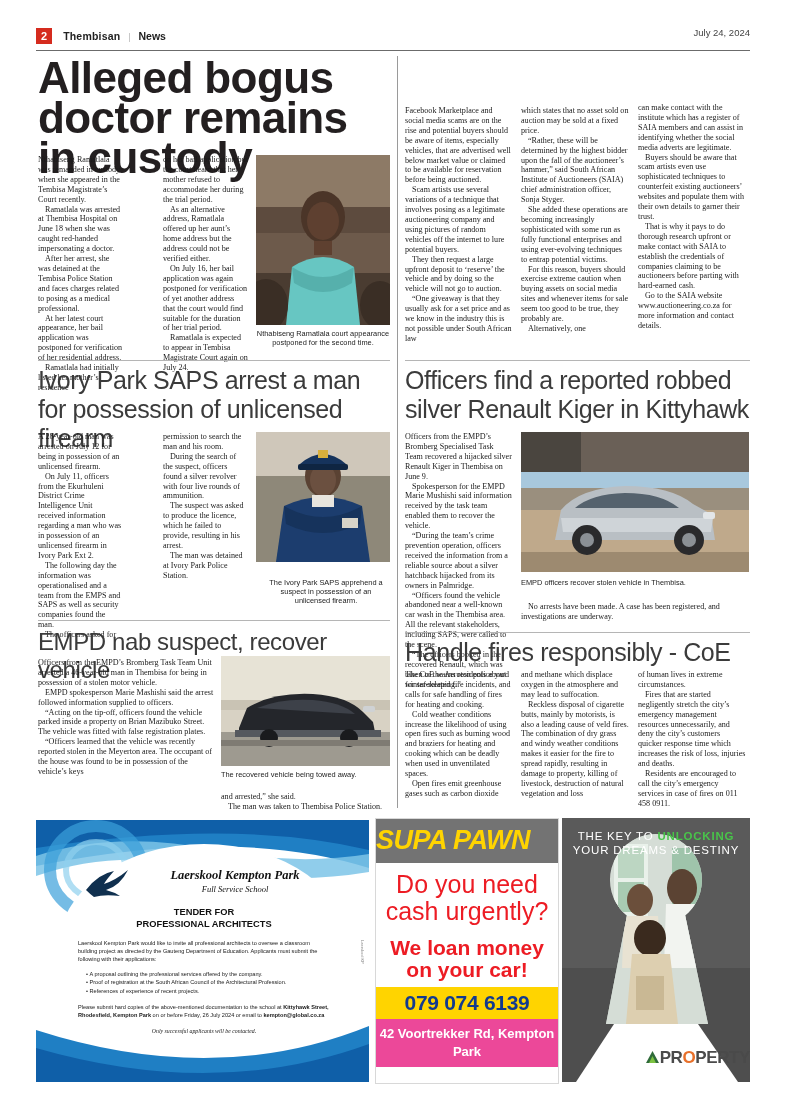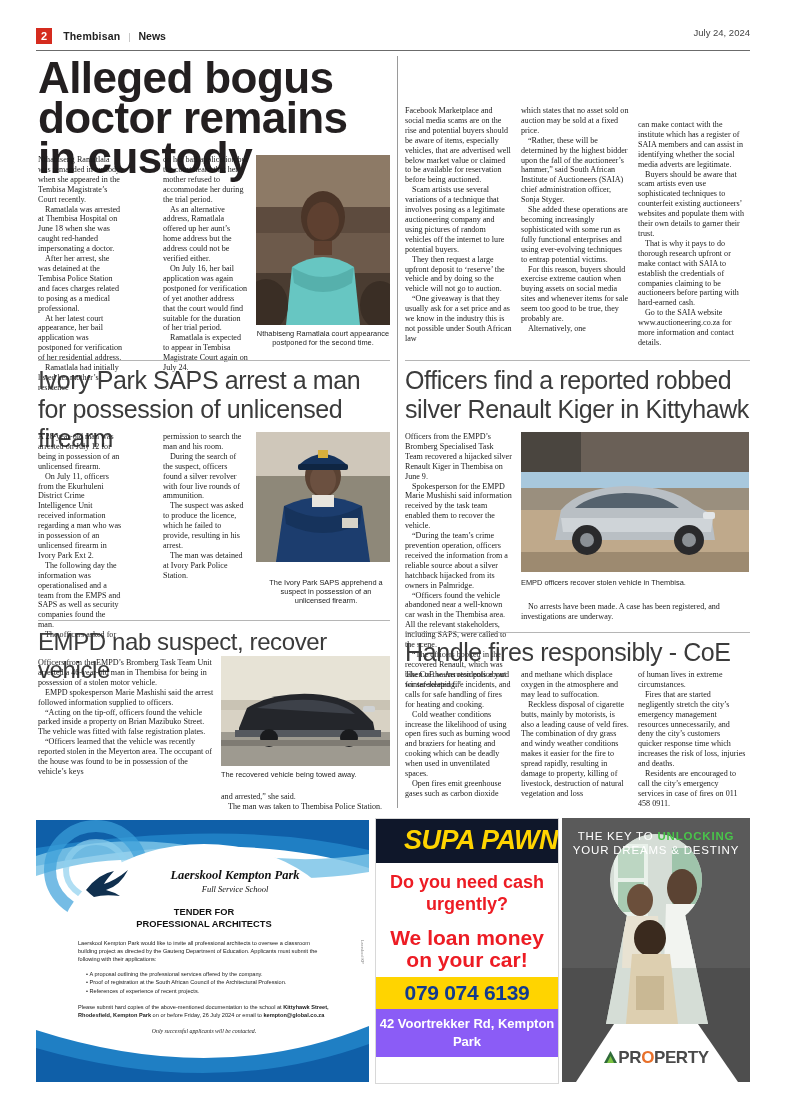--- a/index.html
+++ b/index.html
@@ -39,40 +39,40 @@
   .photo svg{display:block;width:100%;height:100%;}
 
   
   .col{position:absolute;}
 
   
   .ad-tender{position:absolute;left:36px;top:820px;width:333px;height:262px;background:#fff;overflow:hidden;}
   .ad-supa{position:absolute;left:375px;top:818px;width:182px;height:264px;background:#fff;overflow:hidden;border:1px solid #d8d8d8;}
   .ad-prop{position:absolute;left:562px;top:818px;width:188px;height:264px;background:#fff;overflow:hidden;}
 
-  .supa-top{background:#0f172a;text-align:right;padding:6px 0 7px;}
+  .supa-top{background:#737373;text-align:left;padding:6px 0 7px;}
   .supa-top span{font-family:"Liberation Sans",sans-serif;font-weight:bold;font-style:italic;font-size:27px;
                  color:#ffd400;letter-spacing:-.5px;}
   .supa-mid{background:#fff;text-align:center;padding:8px 4px 6px;}
-  .supa-mid .l1{font-family:"Liberation Sans",sans-serif;font-weight:bold;font-size:18px;line-height:22px;
+  .supa-mid .l1{font-family:"Liberation Sans",sans-serif;font-weight:normal;font-size:25px;line-height:27px;
                 color:#ed1c24;}
   .supa-mid .l2{font-family:"Liberation Sans",sans-serif;font-weight:bold;font-size:21px;line-height:22px;
                 color:#ed1c24;margin-top:12px;}
   .supa-phone{background:#ffd400;text-align:center;padding:4px 0 4px;}
   .supa-phone span{font-family:"Liberation Sans",sans-serif;font-weight:bold;font-size:21px;color:#123a8f;
                    letter-spacing:-.3px;}
-  .supa-addr{background:#8b5cf6;text-align:center;padding:5px 0 7px;}
+  .supa-addr{background:#ec4899;text-align:center;padding:5px 0 7px;}
   .supa-addr span{font-family:"Liberation Sans",sans-serif;font-weight:bold;font-size:13px;line-height:15px;color:#fff;}
 
   .prop-inner{position:absolute;inset:0;}
   .prop-head{position:absolute;left:0;right:0;top:12px;text-align:center;z-index:4;}
   .prop-head .h1{font-family:"Liberation Sans",sans-serif;font-size:11.5px;letter-spacing:.8px;color:#fff;}
   .prop-head .h1 b{color:#49c44a;font-weight:bold;}
   .prop-head .h2{font-family:"Liberation Sans",sans-serif;font-size:11.5px;letter-spacing:.8px;color:#fff;margin-top:2px;}
-  .prop-logo{position:absolute;left:0;right:0;bottom:14px;text-align:center;z-index:5;
+  .prop-logo{position:absolute;left:0;right:0;bottom:14px;text-align:right;z-index:5;
              font-family:"Liberation Sans",sans-serif;font-weight:bold;font-size:17px;color:#4a4a4a;letter-spacing:-.4px;}
   .prop-logo .o{color:#e8702a;}
 
   .tender-oval{position:absolute;left:22px;top:24px;width:292px;height:210px;background:#fff;
                border-radius:50%/50%;z-index:3;}
   .tender-content{position:absolute;left:42px;top:48px;width:252px;z-index:4;}
   .t-school{font-family:"Liberation Serif",serif;font-style:italic;font-weight:bold;font-size:12.5px;color:#111;text-align:center;}
   .t-sub{font-family:"Liberation Serif",serif;font-style:italic;font-size:8.5px;color:#111;text-align:center;margin-top:1px;}
   .t-tender{font-family:"Liberation Sans",sans-serif;font-weight:bold;font-size:9.3px;color:#111;text-align:center;margin-top:9px;line-height:11.5px;}
   .t-body{font-family:"Liberation Sans",sans-serif;font-size:5.6px;line-height:8px;color:#1a1a1a;margin-top:9px;}
@@ -139,21 +139,21 @@
     <p>They then request a large upfront deposit to ‘reserve’ the vehicle and by doing so the vehicle will not go to auction.</p>
     <p>“One giveaway is that they usually ask for a set price and as we know in the industry this is not possible under South African law</p>
   </div>
   <div class="col body-txt" style="left:521px;top:106px;width:108px;">
     <p class="first">which states that no asset sold on auction may be sold at a fixed price.</p>
     <p>“Rather, these will be determined by the highest bidder upon the fall of the auctioneer’s hammer,” said South African Institute of Auctioneers (SAIA) chief administration officer, Sonja Styger.</p>
     <p>She added these operations are becoming increasingly sophisticated with some run as fully functional enterprises and using ever-evolving techniques to entrap potential victims.</p>
     <p>For this reason, buyers should exercise extreme caution when buying assets on social media sites and whenever items for sale seem too good to be true, they probably are.</p>
     <p>Alternatively, one</p>
   </div>
-  <div class="col body-txt" style="left:638px;top:120px;width:108px;">
+  <div class="col body-txt" style="left:638px;top:103px;width:108px;">
     <p class="first">can make contact with the institute which has a register of SAIA members and can assist in identifying whether the social media adverts are legitimate.</p>
     <p>Buyers should be aware that scam artists even use sophisticated techniques to counterfeit existing auctioneers’ websites and populate them with their own details to garner their trust.</p>
     <p>That is why it pays to do thorough research upfront or make contact with SAIA to establish the credentials of companies claiming to be auctioneers before parting with hard-earned cash.</p>
     <p>Go to the SAIA website www.auctioneering.co.za for more information and contact details.</p>
   </div>
 
   <div style="position:absolute;left:38px;top:360px;width:352px;height:1px;background:#b5b5b5;"></div>
   <div style="position:absolute;left:405px;top:360px;width:345px;height:1px;background:#b5b5b5;"></div>
 
   <h2 class="hl-light" style="position:absolute;left:38px;top:366px;width:356px;">Ivory Park SAPS arrest a man for possession of unlicensed firearm</h2>

